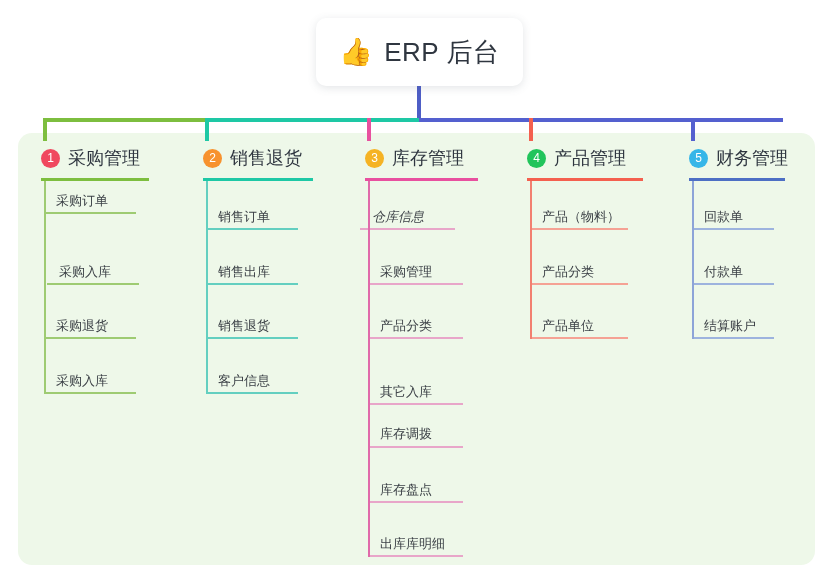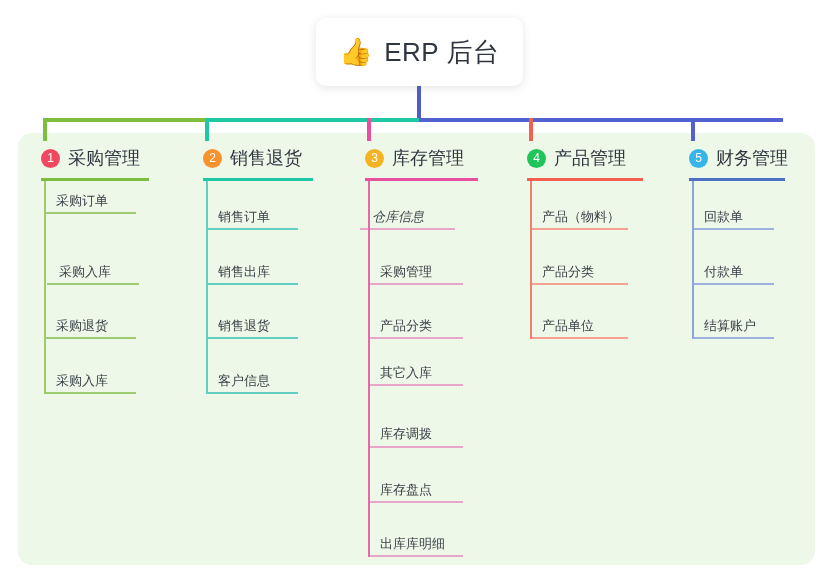--- a/index.html
+++ b/index.html
@@ -140,21 +140,21 @@
         <span class="leaf-rule" style="width: 95px; background: rgb(232, 166, 201);"></span>
       </div>
       <div class="leaf" style="left: 368px; top: 250.5px; width: 95px; height: 34px;">
         <span class="leaf-label">采购管理</span>
         <span class="leaf-rule" style="width: 95px; background: rgb(232, 166, 201);"></span>
       </div>
       <div class="leaf" style="left: 368px; top: 305px; width: 95px; height: 34px;">
         <span class="leaf-label">产品分类</span>
         <span class="leaf-rule" style="width: 95px; background: rgb(232, 166, 201);"></span>
       </div>
-      <div class="leaf" style="left: 368px; top: 352px; width: 95px; height: 34px;">
+      <div class="leaf" style="left: 368px; top: 371px; width: 95px; height: 34px;">
         <span class="leaf-label">其它入库</span>
         <span class="leaf-rule" style="width: 95px; background: rgb(232, 166, 201);"></span>
       </div>
       <div class="leaf" style="left: 368px; top: 414px; width: 95px; height: 34px; font-family: Liberation Mono, monospace;">
         <span class="leaf-label">库存调拨</span>
         <span class="leaf-rule" style="width: 95px; background: rgb(232, 166, 201);"></span>
       </div>
       <div class="leaf" style="left: 368px; top: 468.5px; width: 95px; height: 34px;">
         <span class="leaf-label">库存盘点</span>
         <span class="leaf-rule" style="width: 95px; background: rgb(232, 166, 201);"></span>

